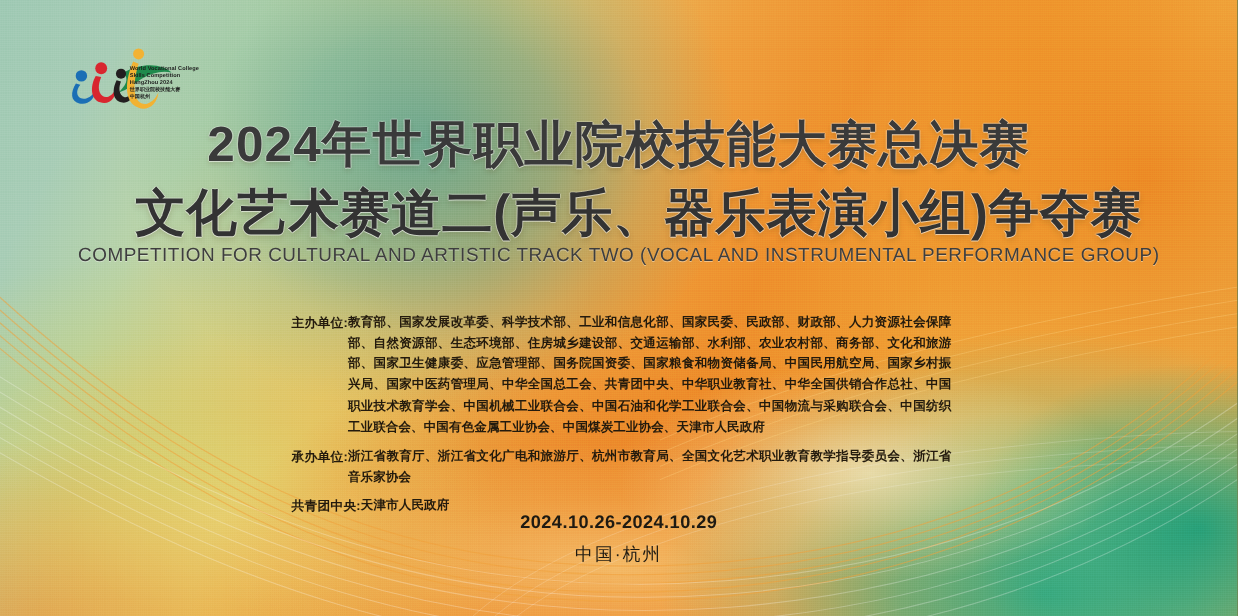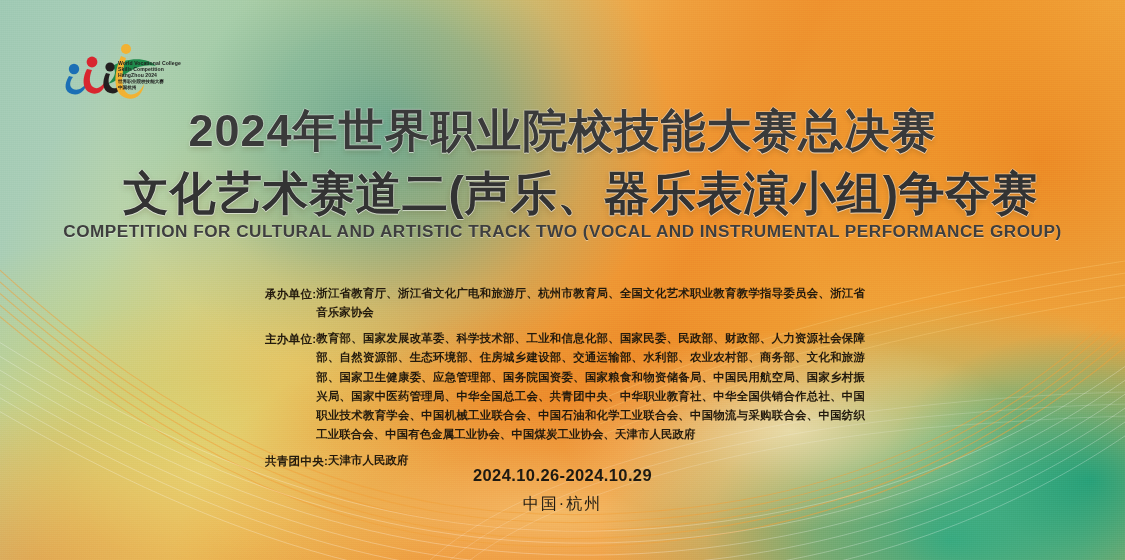--- a/index.html
+++ b/index.html
@@ -161,21 +161,21 @@
     color:#333;line-height:1.06;margin-top:14px;
     text-shadow:
       0 1px 0 rgba(255,255,255,.55),
       1px 0 0 rgba(255,255,255,.30),
       -1px 0 0 rgba(255,255,255,.30),
       0 -1px 0 rgba(255,255,255,.25),
       0 3px 6px rgba(80,50,10,.20);
     margin-left: 36px;
   }
   .t2-en{
-    font-size:17.2px;font-weight:bold;letter-spacing:.48px;
+    font-size:17.2px;font-weight:normal;letter-spacing:.48px;
     color:#3e3e3e;margin-top:3px;
     text-shadow:0 1px 0 rgba(255,255,255,.40);
   }
 
   
   .orgs{
     position:absolute;left:265px;top:284px;width:600px;
     color:#231a0d;
   }
   .org-row{display:flex;align-items:flex-start;margin-bottom:1px;}
@@ -269,26 +269,26 @@
   </div>
 
   <div class="titles">
     <div class="t1-cn">2024年世界职业院校技能大赛总决赛</div>
     <div class="t2-cn">文化艺术赛道二(声乐、器乐表演小组)争夺赛</div>
     <div class="t2-en">COMPETITION FOR CULTURAL AND ARTISTIC TRACK TWO (VOCAL AND INSTRUMENTAL PERFORMANCE GROUP)</div>
   </div>
 
   <div class="orgs">
     <div class="org-row">
+      <div class="org-label">主办单位:</div>
+      <div class="org-body">教育部、国家发展改革委、科学技术部、工业和信息化部、国家民委、民政部、财政部、人力资源社会保障部、自然资源部、生态环境部、住房城乡建设部、交通运输部、水利部、农业农村部、商务部、文化和旅游部、国家卫生健康委、应急管理部、国务院国资委、国家粮食和物资储备局、中国民用航空局、国家乡村振兴局、国家中医药管理局、中华全国总工会、共青团中央、中华职业教育社、中华全国供销合作总社、中国职业技术教育学会、中国机械工业联合会、中国石油和化学工业联合会、中国物流与采购联合会、中国纺织工业联合会、中国有色金属工业协会、中国煤炭工业协会、天津市人民政府</div>
+    </div>
+    <div class="org-row">
       <div class="org-label">承办单位:</div>
       <div class="org-body">浙江省教育厅、浙江省文化广电和旅游厅、杭州市教育局、全国文化艺术职业教育教学指导委员会、浙江省音乐家协会</div>
-    </div>
-    <div class="org-row">
-      <div class="org-label">主办单位:</div>
-      <div class="org-body">教育部、国家发展改革委、科学技术部、工业和信息化部、国家民委、民政部、财政部、人力资源社会保障部、自然资源部、生态环境部、住房城乡建设部、交通运输部、水利部、农业农村部、商务部、文化和旅游部、国家卫生健康委、应急管理部、国务院国资委、国家粮食和物资储备局、中国民用航空局、国家乡村振兴局、国家中医药管理局、中华全国总工会、共青团中央、中华职业教育社、中华全国供销合作总社、中国职业技术教育学会、中国机械工业联合会、中国石油和化学工业联合会、中国物流与采购联合会、中国纺织工业联合会、中国有色金属工业协会、中国煤炭工业协会、天津市人民政府</div>
     </div>
     <div class="org-row">
       <div class="org-label">共青团中央:</div>
       <div class="org-body">天津市人民政府</div>
     </div>
   </div>
 
   <div class="footer">
     <div class="f-date">2024.10.26-2024.10.29</div>
     <div class="f-place">中国·杭州</div>

